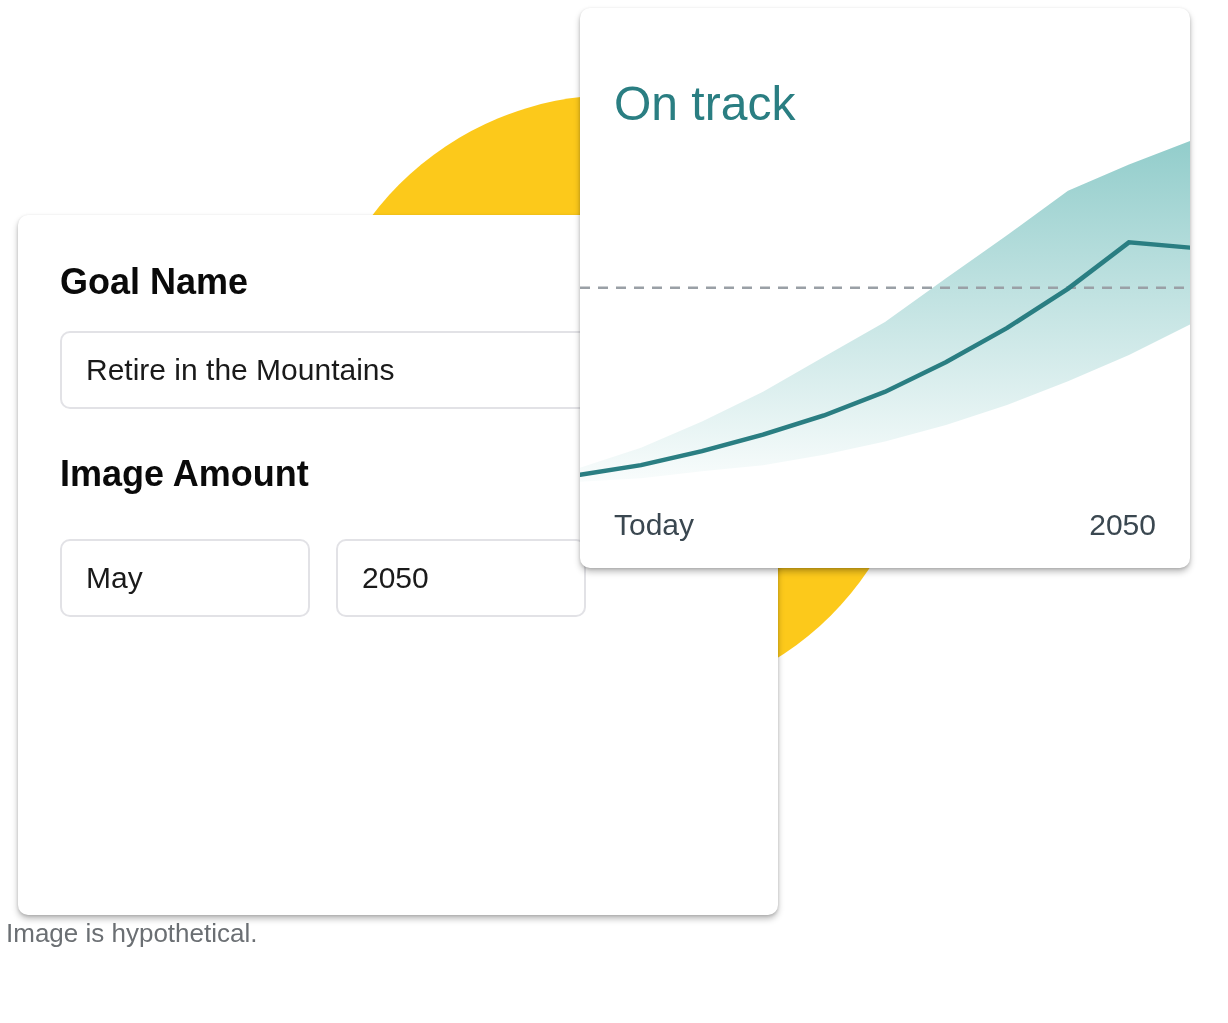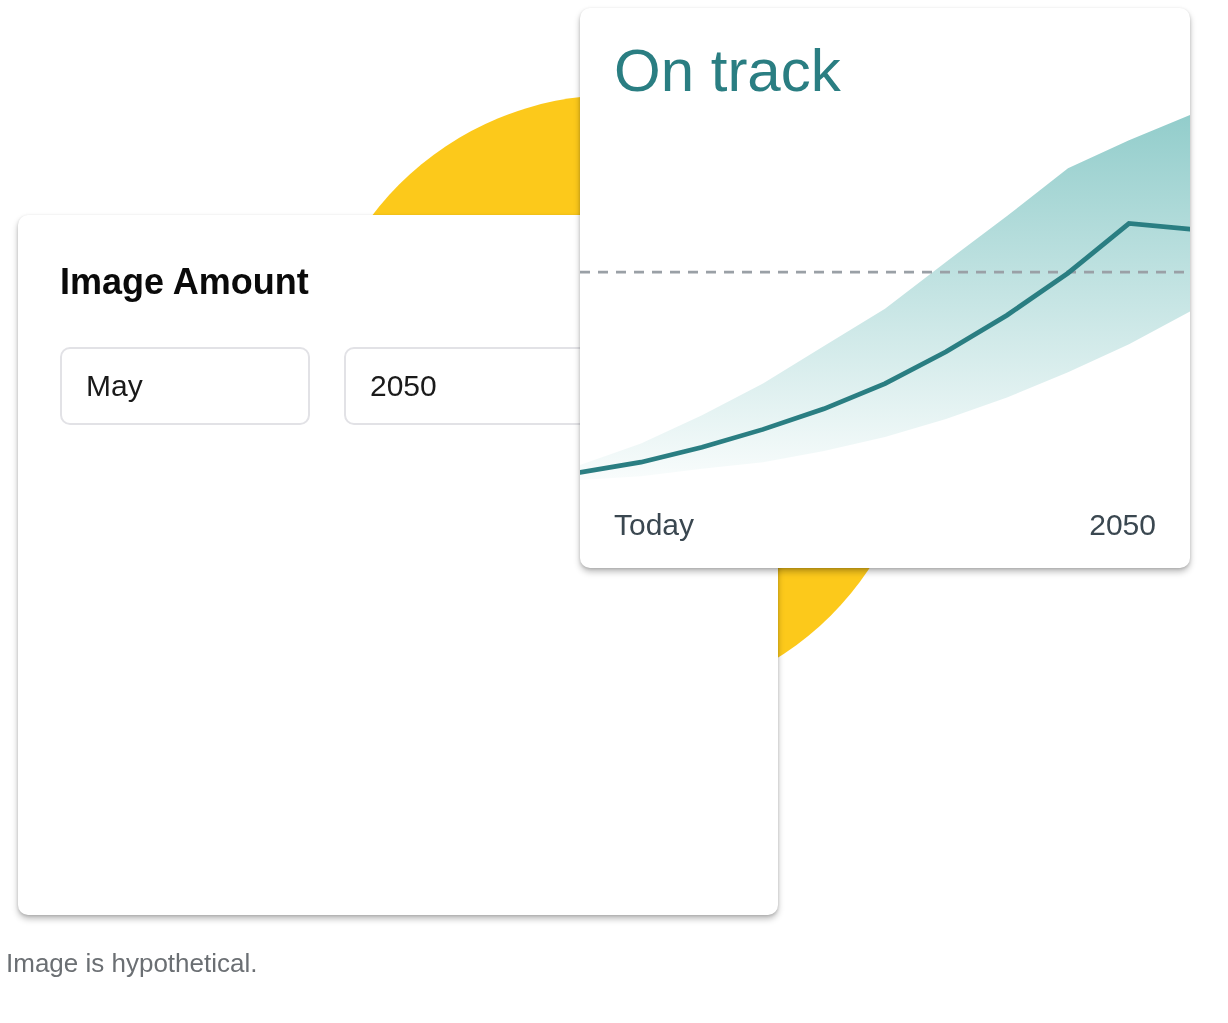--- a/index.html
+++ b/index.html
@@ -52,42 +52,43 @@
     border-radius: 10px;
     padding: 20px 24px;
     font-size: 30px;
     color: #1a1a1a;
     background: #fff;
     font-family: inherit;
   }
   .group { margin-bottom: 44px; }
   .date-row {
     display: flex;
-    gap: 34px;
+    gap: 26px;
   }
   .date-row .text-input {
     width: 250px;
   }
   
   .chart-card {
     left: 580px;
     top: 8px;
     width: 610px;
     height: 560px;
     z-index: 3;
     padding: 28px 34px 26px 34px;
     display: flex;
     flex-direction: column;
     overflow: hidden;
   }
   .chart-title {
-    font-size: 60px;
+    font-size: 48px;
     font-weight: 400;
     color: #2a7e82;
     margin-bottom: 10px;
+    margin-top: 40px;
   }
   .chart-area {
     position: relative;
     flex: 1;
     margin: 0 -34px;
   }
   .chart-svg {
     position: absolute;
     inset: 0;
     width: 100%;
@@ -95,32 +96,36 @@
   }
   .x-labels {
     display: flex;
     justify-content: space-between;
     font-size: 30px;
     color: #3a4750;
   }
   .caption {
     position: absolute;
     left: 6px;
-    top: 948px;
+    top: 918px;
     font-size: 26px;
     color: #6b6f73;
   }
 </style>
 </head>
 <body>
 
 <div class="stage">
   <div class="circle"></div>
 
   <div class="card form-card">
+    <div class="group">
+      <div class="form-label">Goal Name</div>
+      <input type="text" class="text-input" value="Retire in the Mountains" style="">
+    </div>
     <div class="group">
       <div class="form-label">Image Amount</div>
     </div>
     <div class="group">
       <div class="date-row">
         <input type="text" class="text-input" value="May" style="">
         <input type="text" class="text-input" value="2050" style="">
       </div>
     </div>
   </div>

